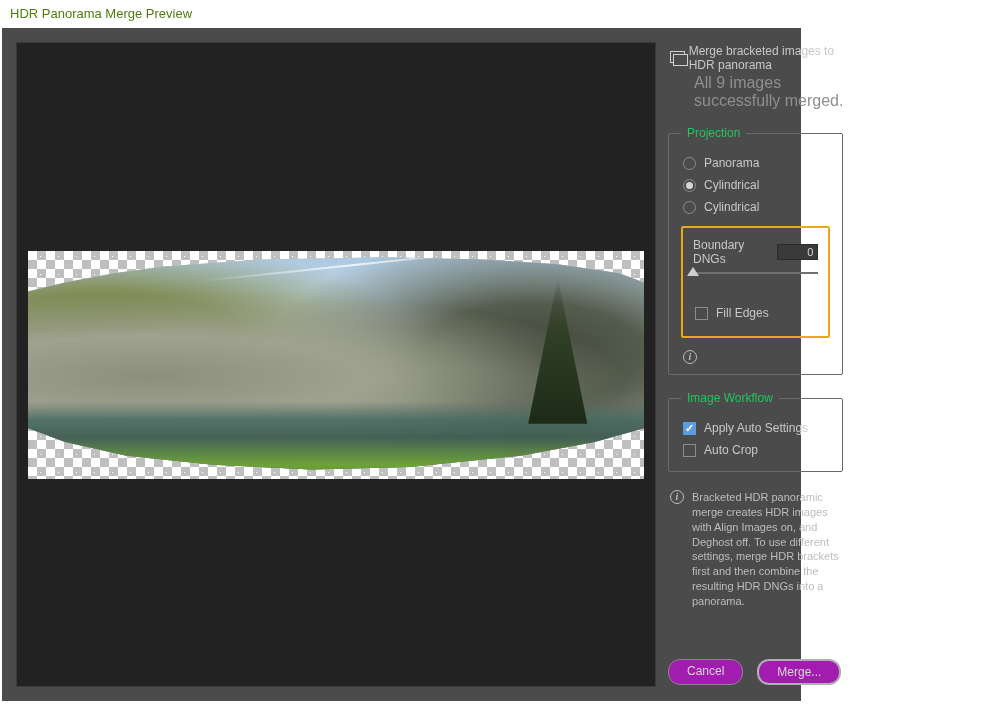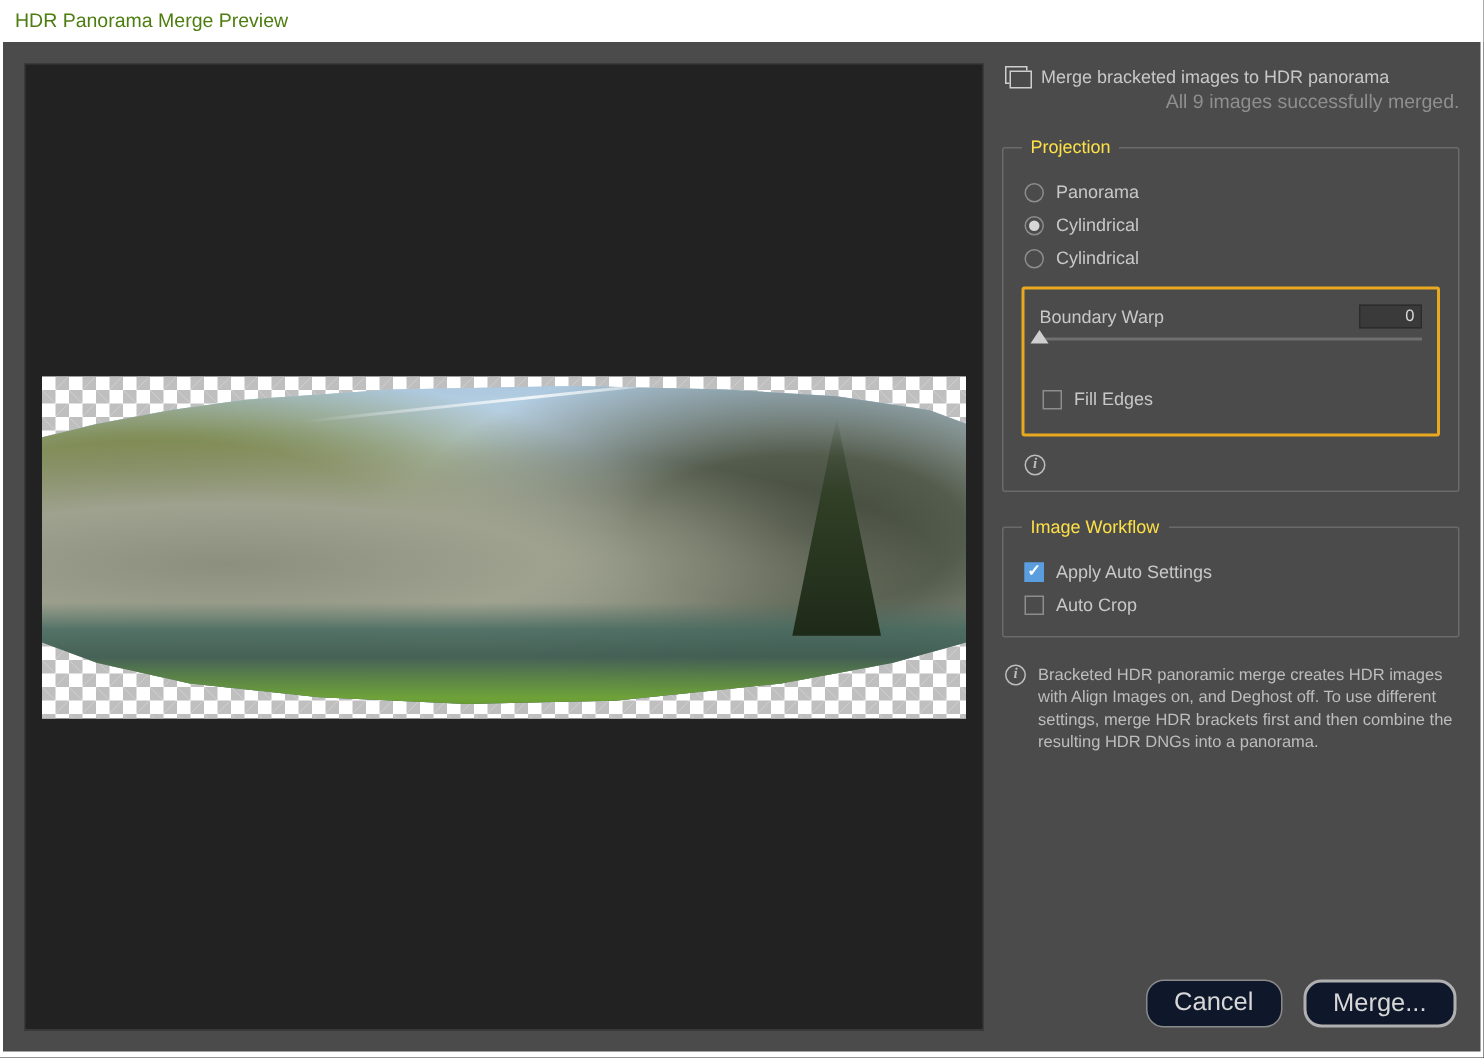--- a/index.html
+++ b/index.html
@@ -15,21 +15,21 @@
   }
   .title-bar {
     height: 28px;
     padding: 6px 10px;
     color: #4d7c0f;
     font-size: 13px;
     background: #fff;
   }
   .window {
     margin: 0 2px;
-    width: 985px;
+    width: 799px;
     height: 673px;
     background: #4b4b4b;
     display: flex;
     padding: 14px;
     gap: 12px;
   }
   .preview-pane {
     flex: 0 0 640px;
     height: 645px;
     background: #222;
@@ -102,35 +102,34 @@
     gap: 10px;
   }
   .hdr-header {
     display: flex;
     align-items: center;
     gap: 8px;
     padding: 2px 0 0 2px;
   }
   .hdr-sub {
     color: #8f8f8f;
-    font-size: 13px;
+    font-size: 16px;
     padding-left: 26px;
     margin-top: 2px;
-    text-align: right;
   }
   fieldset.group {
     border: 1px solid #6a6a6a;
     border-radius: 2px;
     padding: 12px 12px 10px 12px;
     position: relative;
     margin-top: 6px;
   }
   fieldset.group > legend {
     padding: 0 6px;
-    color: #fde047;
+    color: #22c55e;
     font-size: 12px;
   }
   .radio-row, .check-row {
     display: flex;
     align-items: center;
     gap: 8px;
     padding: 4px 2px;
     cursor: pointer;
   }
   .radio {
@@ -217,23 +216,23 @@
     display: flex;
     justify-content: flex-end;
     gap: 14px;
     padding: 4px 2px 2px 0;
   }
   .btn {
     min-width: 72px;
     padding: 4px 18px;
     border: 1px solid #8a8a8a;
     border-radius: 12px;
-    background: #0f172a;
+    background: #a21caf;
     color: #d7d7d7;
-    font-size: 17px;
+    font-size: 12px;
     text-align: right;
     cursor: pointer;
   }
   .btn.primary { border-width: 2px; border-color:#b0b0b0; }
 
   .layers-icon {
     width:16px; height:14px;
     position:relative;
   }
   .layers-icon::before, .layers-icon::after{
@@ -277,21 +276,21 @@
         <span class="radio checked"></span>
         <span>Cylindrical</span>
       </div>
       <div class="radio-row">
         <span class="radio"></span>
         <span>Cylindrical</span>
       </div>
 
       <div class="highlight-box">
         <div class="bw-row">
-          <span>Boundary Warp</span>
+          <span>Boundary DNGs</span>
           <span class="bw-value">0</span>
         </div>
         <div class="slider-track">
           <div class="slider-thumb"></div>
         </div>
         <div class="check-row" style="margin-top:28px">
           <span class="checkbox"></span>
           <span>Fill Edges</span>
         </div>
       </div>

